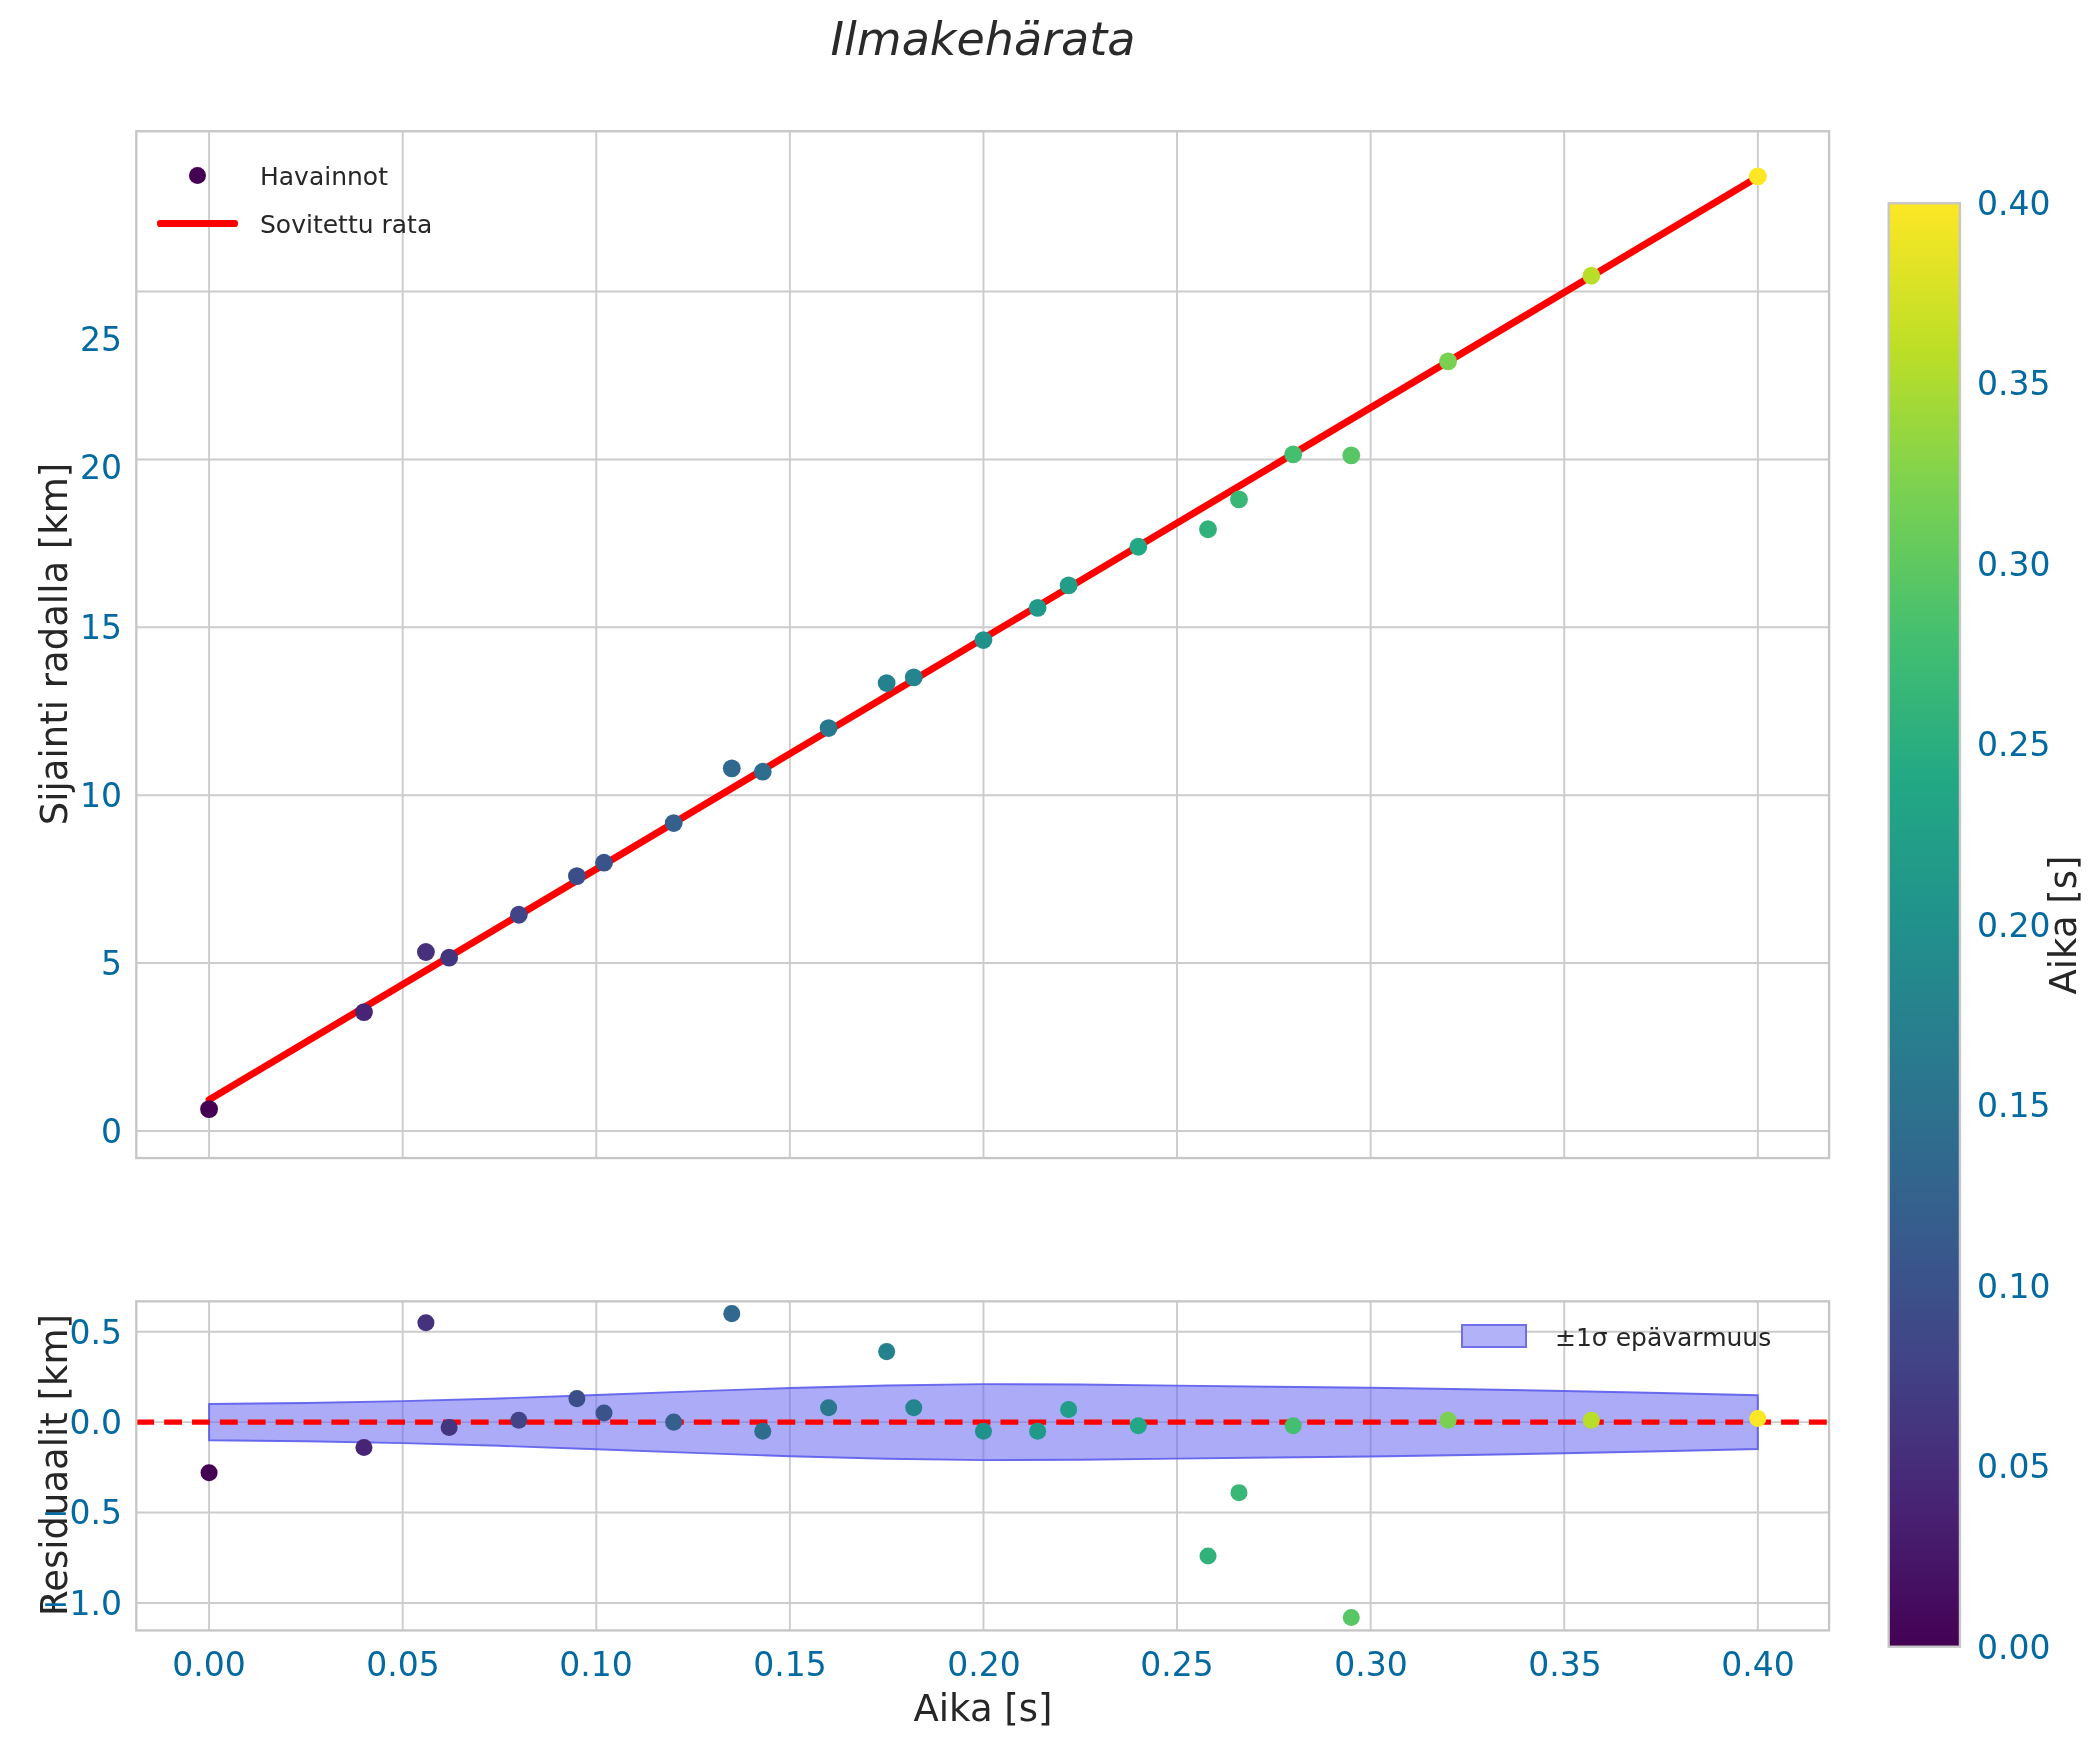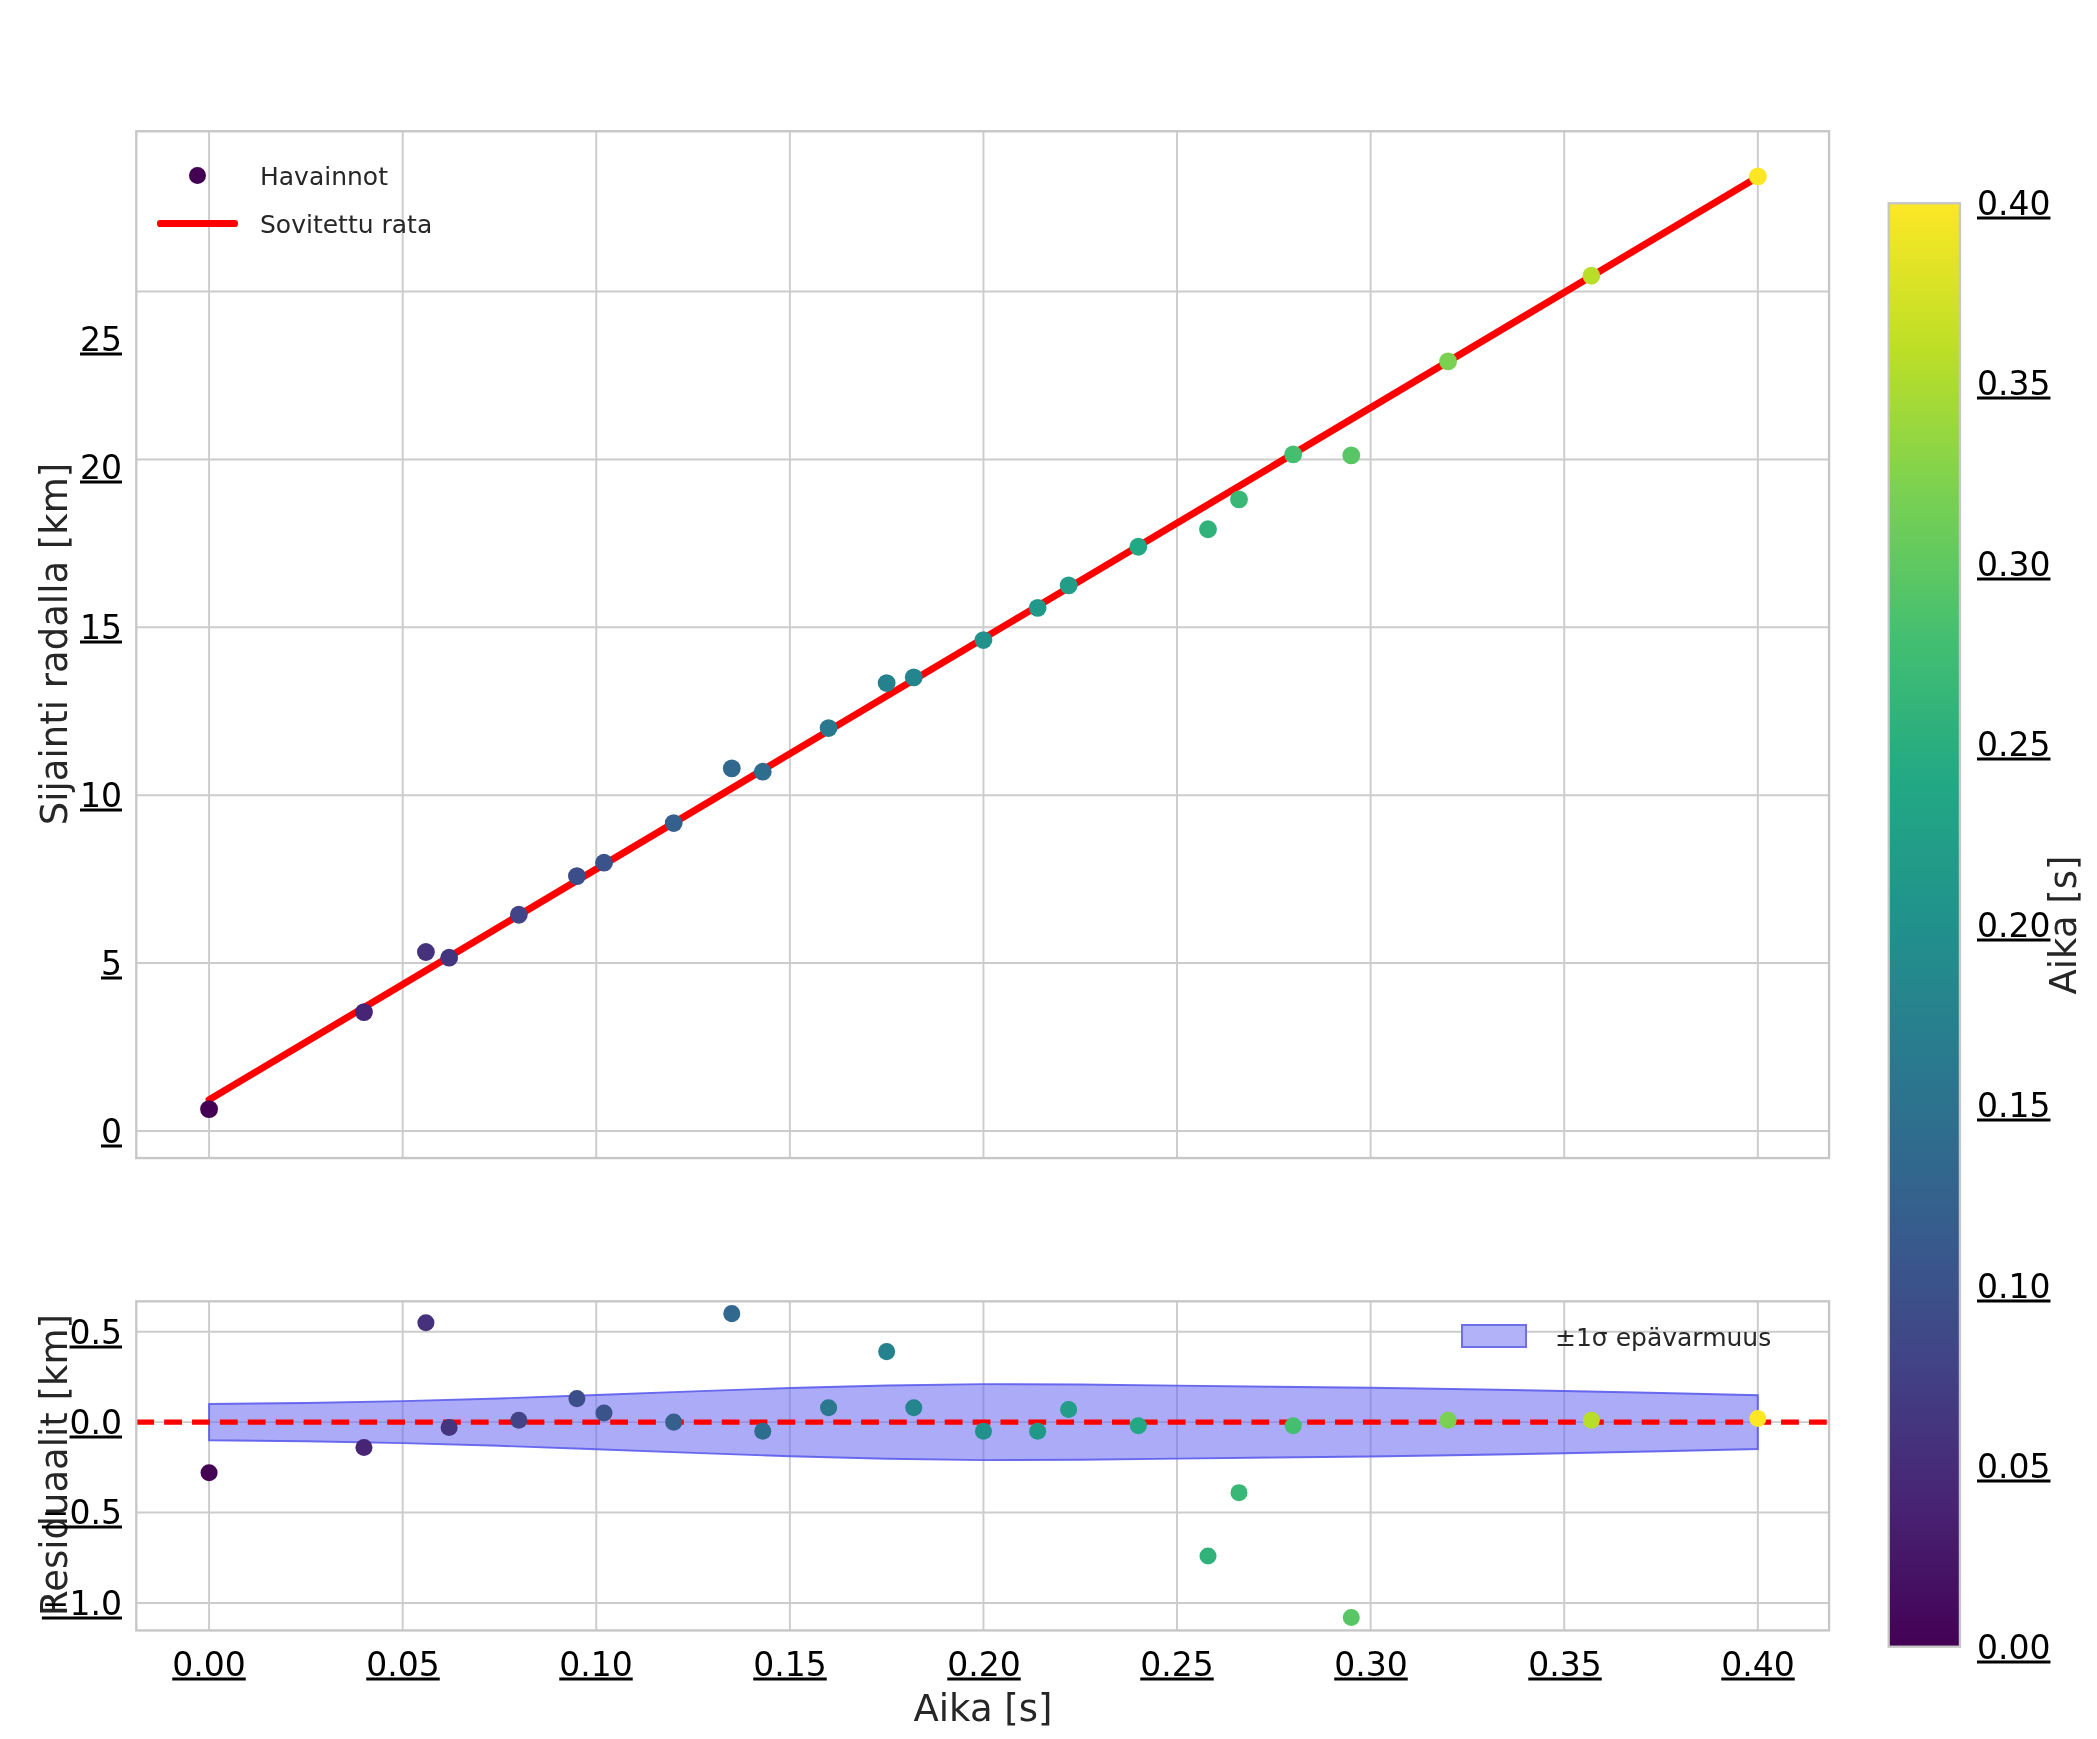--- a/index.html
+++ b/index.html
@@ -8,21 +8,21 @@
   #chart-svg{position:absolute;left:0;top:0;}
   .title{position:absolute;left:983px;top:12.4px;transform:translateX(-50%);
          font-size:46px;font-style:italic;color:#2a2a2a;white-space:nowrap;}
   .xlabel{position:absolute;left:983px;top:1687px;transform:translateX(-50%);
           font-size:37px;white-space:nowrap;}
   .vlabel{position:absolute;transform:translate(-50%,-50%) rotate(-90deg);
           font-size:37px;white-space:nowrap;}
   .ylabel-main{left:54px;top:644px;}
   .ylabel-resid{left:54px;top:1465px;}
   .cblabel{left:2063px;top:925px;}
-  .tick{position:absolute;font-size:33px;white-space:nowrap;color:#000000;text-decoration:underline;}
+  .tick{position:absolute;font-size:33px;white-space:nowrap;color:#0369a1;}
   .tick.r{transform:translate(-100%,-50%);}
   .tick.c{transform:translate(-50%,-50%);}
   .tick.l{transform:translateY(-50%);}
   .legend-text{position:absolute;font-size:25px;white-space:nowrap;transform:translateY(-50%);color:#262626;}
   .obs-marker{position:absolute;left:189px;top:167px;width:17px;height:17px;border-radius:50%;background:#440154;}
   .fit-marker{position:absolute;left:157px;top:220px;width:81px;height:7px;border-radius:3.1px;background:#ff0000;}
   .band-marker{position:absolute;left:1461px;top:1324px;width:66px;height:24px;
                background:#b2b2f8;border:2.3px solid #6f6fe8;box-sizing:border-box;}
 </style>
 </head>
@@ -130,20 +130,21 @@
         <circle cx="1745" cy="2088.18" r="11" fill="#58c665"></circle>
         <circle cx="1870" cy="1833.665" r="11" fill="#7ad151"></circle>
         <circle cx="2055" cy="1833.665" r="11" fill="#b8de29"></circle>
         <circle cx="2270" cy="1831.33" r="11" fill="#fde725"></circle>
       </g>
       <rect x="176" y="169" width="2186" height="1326" fill="none" stroke="#c6c6c6" stroke-width="3"></rect>
       <rect x="176" y="1680" width="2186" height="425" fill="none" stroke="#c6c6c6" stroke-width="3"></rect>
       <rect x="2439" y="262" width="92" height="1864" fill="url(#viridis)" stroke="#c6c6c6" stroke-width="3"></rect>
     </svg>
 
+  <div class="title">Ilmakehärata</div>
 
   <div class="vlabel ylabel-main">Sijainti radalla [km]</div>
   <div class="vlabel ylabel-resid">Residuaalit [km]</div>
   <div class="xlabel">Aika [s]</div>
   <div class="vlabel cblabel">Aika [s]</div>
 
   <div id="main-legend">
     <span class="obs-marker"></span>
     <span class="legend-text" style="left:260px;top:176px;">Havainnot</span>
     <span class="fit-marker"></span>

